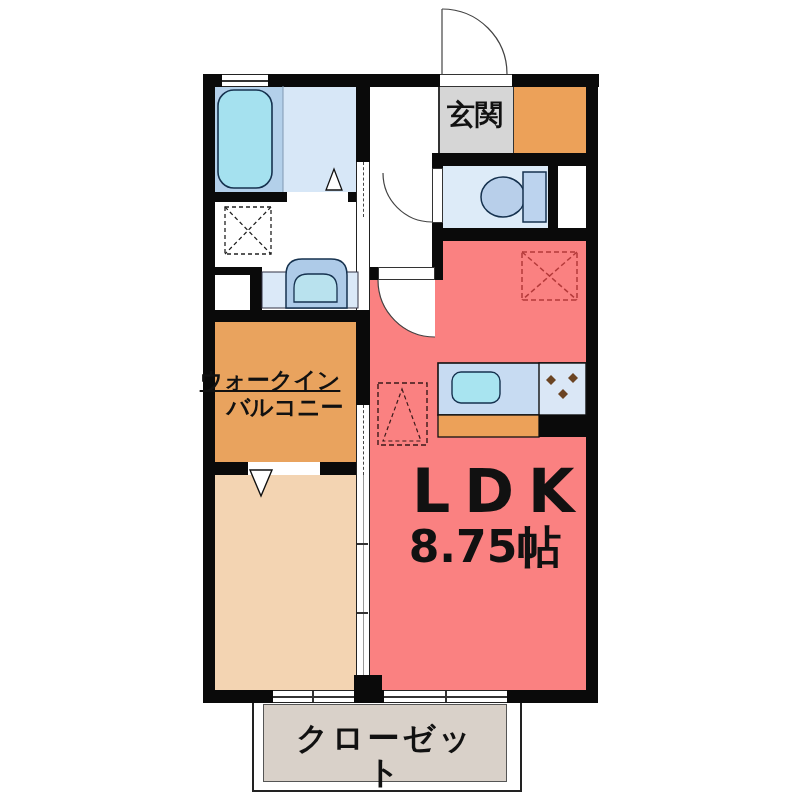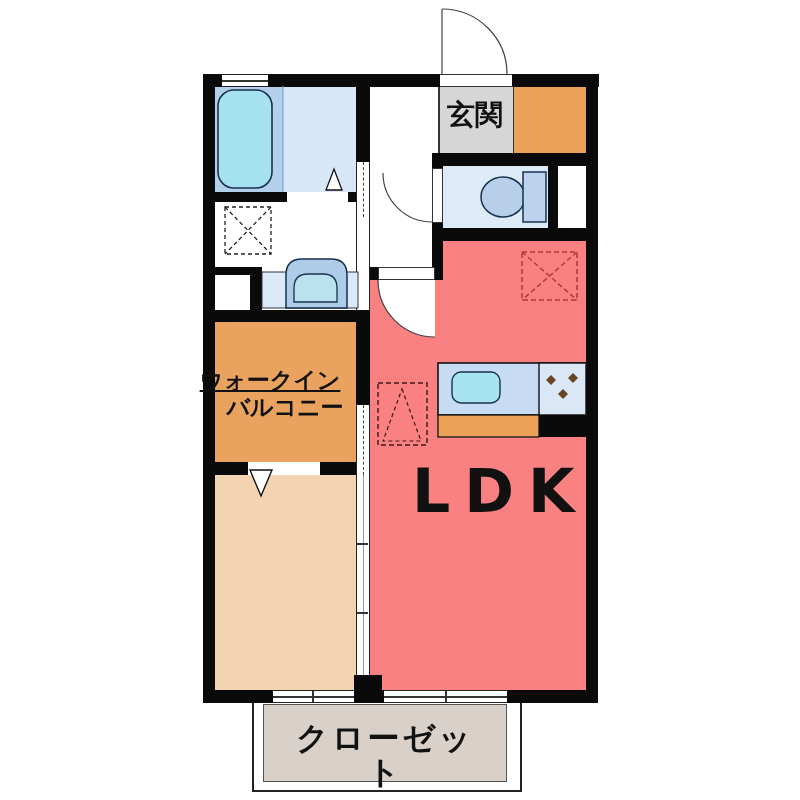--- a/index.html
+++ b/index.html
@@ -130,15 +130,16 @@
     </g>
   </svg>
 
   <div class="label" style="left:424px;top:100px;width:102px;font-size:28px;">玄関</div>
 
   <div class="label" style="left:190px;top:368px;width:160px;font-size:23px;text-decoration:underline;">ウォークイン</div>
   <div class="label" style="left:205px;top:395px;width:160px;font-size:23px;">バルコニー</div>
 
 
   <div class="label" style="left:398px;top:460px;width:178px;font-size:60px;letter-spacing:14px;text-indent:14px;">LDK</div>
+  <div class="label" style="left:396px;top:524px;width:178px;font-size:44px;">8.75帖</div>
 
   <div class="label" style="left:285px;top:722px;width:200px;font-size:32px;letter-spacing:3px;">クローゼット</div>
 </div>
 
 </body></html>

